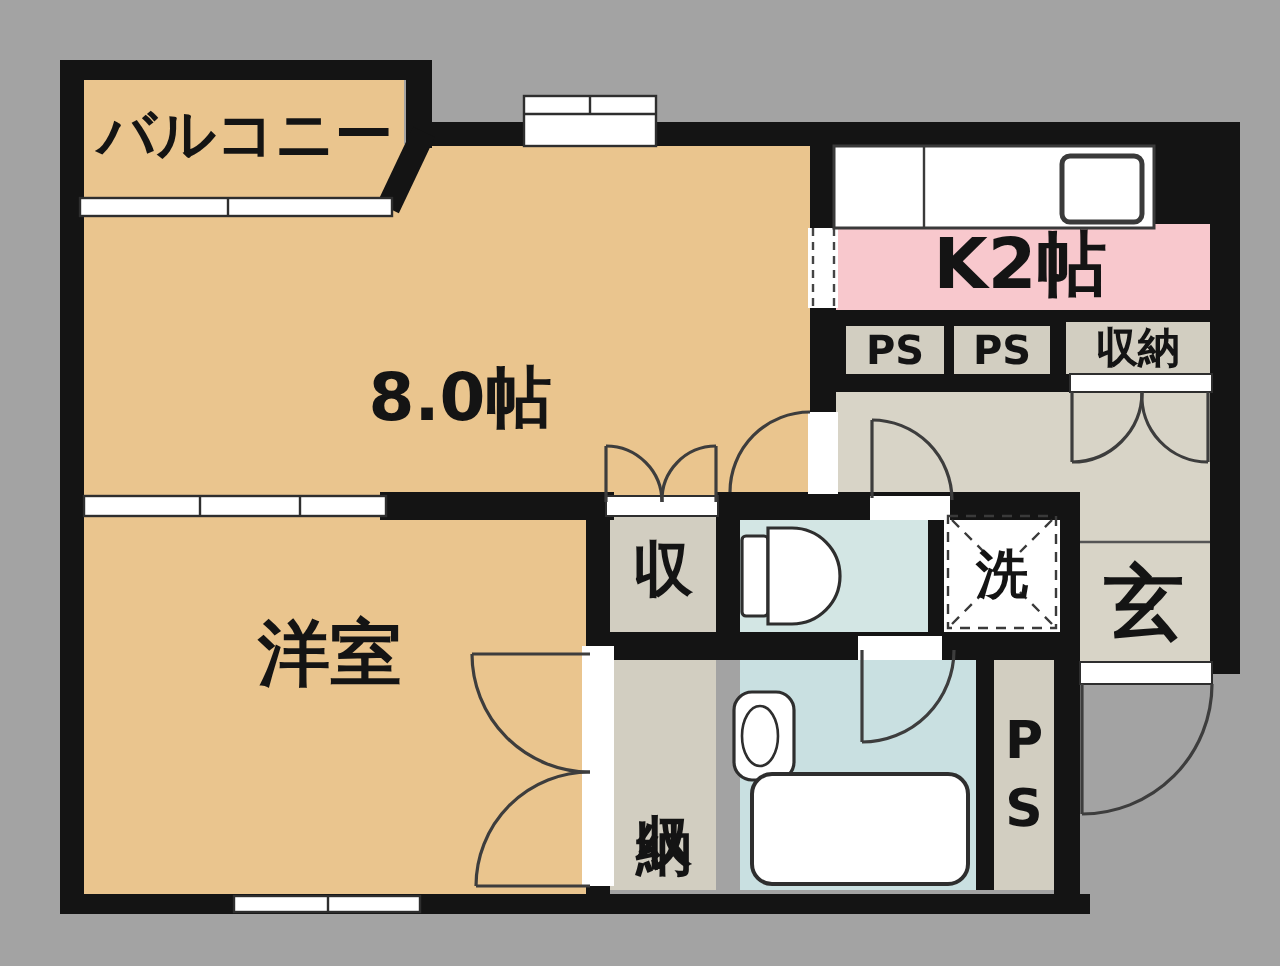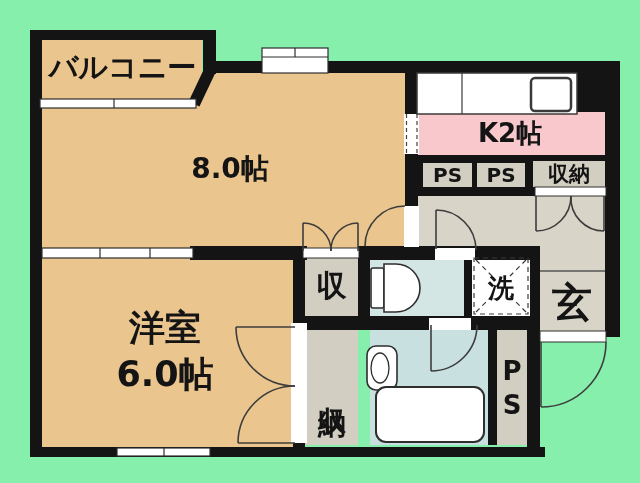--- a/index.html
+++ b/index.html
@@ -1,16 +1,16 @@
 <!DOCTYPE html>
 <html><head>
 <meta charset="utf-8">
 <style>
   html,body{margin:0;padding:0;background:#fff;}
-  #stage{position:relative;width:640px;height:483px;background:#86efac;overflow:hidden;
+  #stage{position:relative;width:640px;height:483px;background:#a3a3a3;overflow:hidden;
          font-family:"DejaVu Sans",sans-serif;}
   .f,.w,.g{position:absolute;}
   .w{background:#141414;}
   .g{background:#ffffff;}
   .tan{background:#eac58e;}
   .pink{background:#f8c8cd;}
   .gray{background:#d8d4c7;}
   .graybox{background:#d2cec1;}
   .blue{background:#d3e6e4;}
   .blue2{background:#c9e0e1;}
@@ -145,26 +145,25 @@
       <line x1="295" y1="327" x2="236" y2="327"></line>
       <path d="M236,327 A59,59 0 0 0 295,386"></path>
       <line x1="295" y1="443" x2="238" y2="443"></line>
       <path d="M238,443 A57,57 0 0 1 295,386"></path>
       <line x1="541" y1="342" x2="541" y2="407"></line>
       <path d="M541,407 A65,65 0 0 0 606,342"></path>
     </g>
   </svg>
 
   <div class="lbl" style="left:40px;top:46px;width:165px;height:42px;font-size:29px">バルコニー</div>
-  <div class="lbl" style="left:150px;top:148px;width:160px;height:42px;font-size:28px">8.0帖</div>
-  <div class="lbl" style="left:425px;top:111px;width:170px;height:44px;font-size:26px">K2帖</div>
+  <div class="lbl" style="left:150px;top:177px;width:160px;height:42px;font-size:33px">8.0帖</div>
+  <div class="lbl" style="left:425px;top:111px;width:170px;height:44px;font-size:35px">K2帖</div>
   <div class="lbl" style="left:423px;top:163px;width:49px;height:24px;font-size:20px">PS</div>
   <div class="lbl" style="left:477px;top:163px;width:48px;height:24px;font-size:20px">PS</div>
   <div class="lbl" style="left:533px;top:161px;width:72px;height:26px;font-size:21px">収納</div>
   <div class="lbl" style="left:70px;top:306px;width:190px;height:44px;font-size:36px">洋室</div>
-  <div class="lbl" style="left:70px;top:353px;width:190px;height:42px;font-size:35px">6.0帖</div>
   <div class="lbl" style="left:305px;top:258px;width:53px;height:56px;font-size:30px">収</div>
   <div class="lbl vert" style="left:305px;top:336px;width:53px;height:104px;font-size:28px">収納</div>
   <div class="lbl" style="left:474px;top:268px;width:54px;height:40px;font-size:26px">洗</div>
   <div class="lbl" style="left:542px;top:276px;width:60px;height:52px;font-size:40px">玄</div>
   <div class="lbl vert" style="left:497px;top:342px;width:30px;height:96px;font-size:26px">PS</div>
 
 </div>
 
 </body></html>

